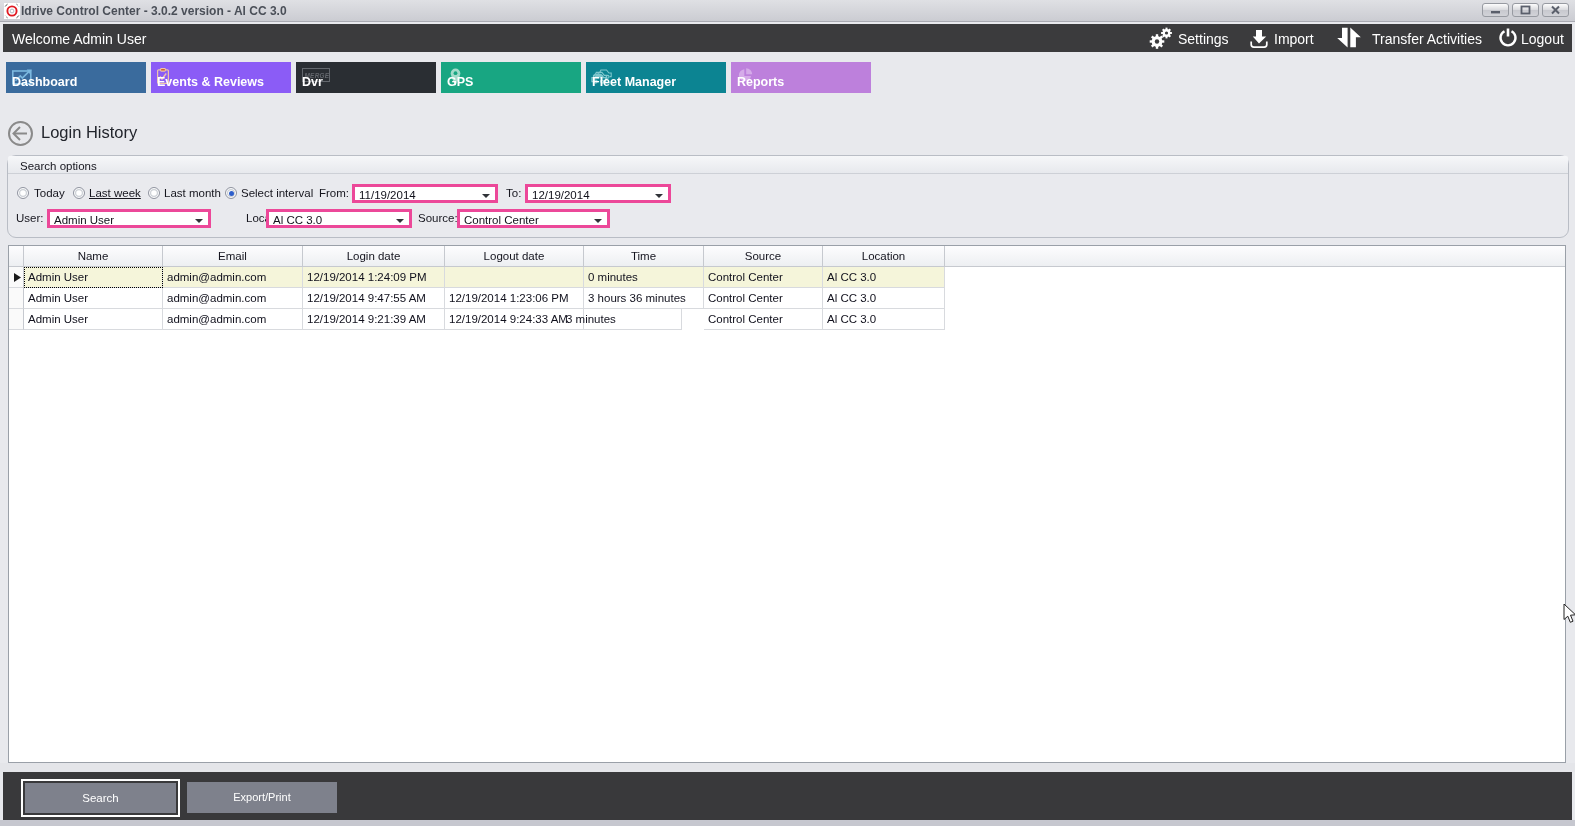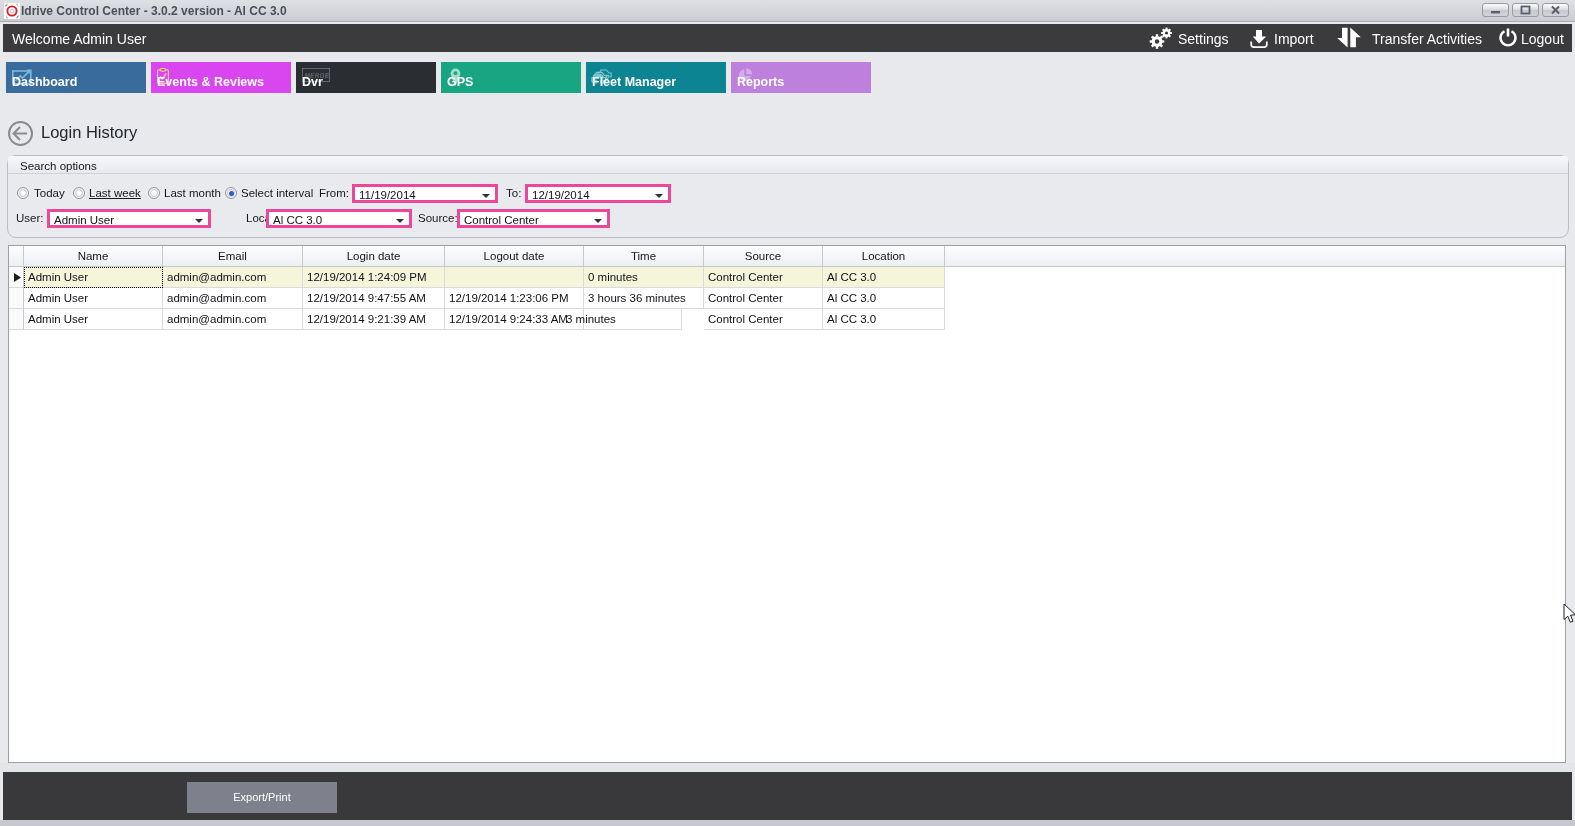--- a/index.html
+++ b/index.html
@@ -132,21 +132,21 @@
 <div class="navtxt abs" style="left:1521px;">Logout</div>
 
 <div class="tile abs" style="left:6px; background:#3a6b9d;">
   <svg width="21" height="17" viewBox="0 0 21 17">
     <rect x="0.8" y="3" width="18" height="12.8" fill="none" stroke="#7cb8df" stroke-width="1.6"></rect>
     <polyline points="3.5,12.8 8.3,8 10.3,10 16.8,3.6" fill="none" stroke="#7cb8df" stroke-width="1.6"></polyline>
     <path d="M14.8 1.6 h5 l-1.8 4.6 z" fill="#7cb8df"></path>
   </svg>
   <span class="cap">Dashboard</span>
   </div>
-<div class="tile abs" style="left:151px; background:#d946ef;">
+<div class="tile abs" style="left:151px; background:#8b5cf6;">
   <svg width="13" height="16" viewBox="0 0 13 16">
     <rect x="0.6" y="1.8" width="10.8" height="13.6" rx="1" fill="none" stroke="#edc3ab" stroke-width="1.2"></rect>
     <rect x="3.6" y="0.5" width="4.8" height="2.6" rx="0.8" fill="#d0612c" stroke="#edc3ab" stroke-width="1.1"></rect>
     <polyline points="3,8.5 5,11 9.2,5.5" fill="none" stroke="#edc3ab" stroke-width="1.4"></polyline>
   </svg>
   <span class="cap">Events &amp; Reviews</span>
   </div>
 <div class="tile abs" style="left:296px; background:#2a2e33;">
   <svg width="28" height="14" viewBox="0 0 28 14">
     <rect x="0.5" y="0.5" width="27" height="13" fill="none" stroke="#63676d" stroke-width="1"></rect>
@@ -301,18 +301,21 @@
         </svg>
       <svg width="8" height="9" viewBox="0 0 8 9" style="position:absolute;right:5px;top:4px;">
           <path d="M2 0 L7 4.5 2 9 z" fill="#8e939b"></path>
         </svg>
     </div>
   </div>
 </div>
 
 <div id="gap" class="abs"></div>
 <div id="botbar" class="abs">
+  <div id="searchbtn" class="abs">
+      <div class="fill">Search</div>
+    </div>
   <div id="exportbtn" class="abs">Export/Print</div>
 </div>
 <div id="botstrip" class="abs"></div>
 <svg class="abs" style="left:1563px;top:604px;" width="14" height="21" viewBox="0 0 14 21">
   <path d="M1 0 L1 15.5 L4.8 12.2 L7.3 18.3 L10 17.2 L7.5 11.2 L12.5 10.8 z" fill="#fff" stroke="#222" stroke-width="1"></path>
 </svg>
 
 </body></html>

